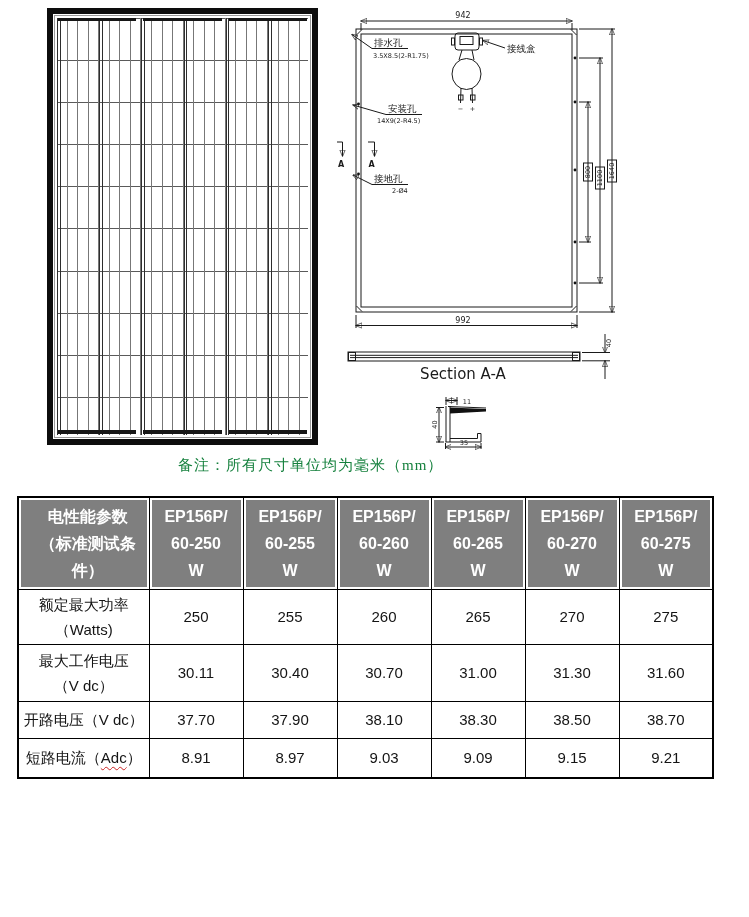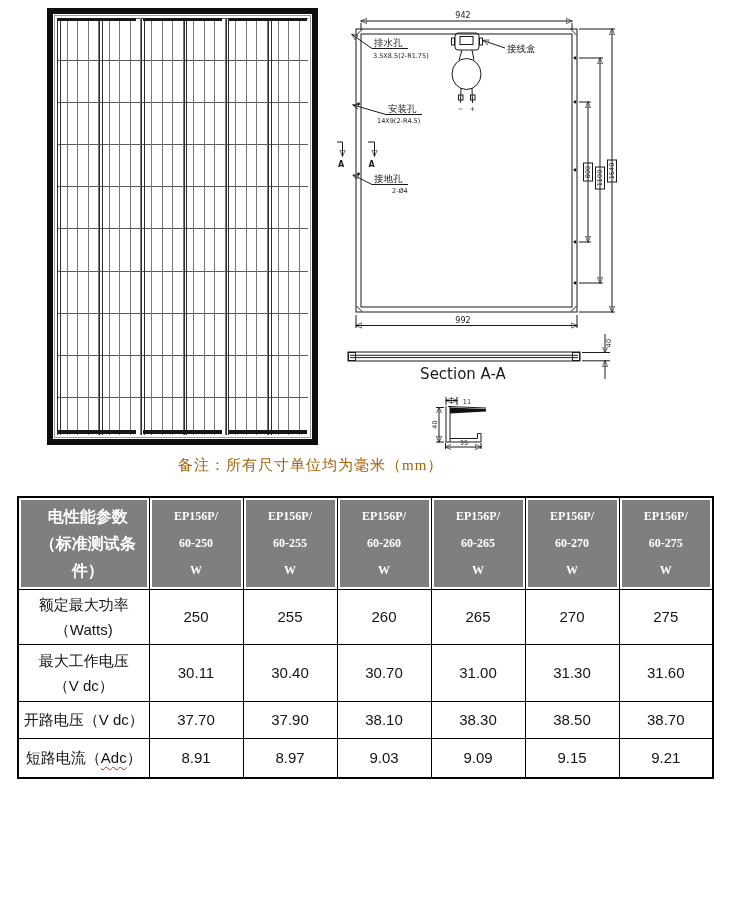--- a/index.html
+++ b/index.html
@@ -23,30 +23,30 @@
   
   #draw{position:absolute;left:335px;top:0;width:310px;height:462px;}
   #draw line,#draw path,#draw rect,#draw ellipse,#draw polyline{stroke:#1a1a1a;fill:none;stroke-width:1;}
   #draw text{fill:#1a1a1a;stroke:none;font-family:"DejaVu Sans", sans-serif;}
   .dimtxt{font-size:8px;} .dimtxt-s{font-size:6.5px;} .cjk{font-size:9.5px;} .sub{font-size:6.5px;}
   .amark{font-size:8px;font-weight:bold;}
   .sect-title{font-size:15px;fill:#222;}
   .wbg{fill:#fff;stroke:none;}
 
   
-  #note{position:absolute;left:178px;top:456px;font-size:15px;color:#a16207;
+  #note{position:absolute;left:178px;top:456px;font-size:15px;color:#15803d;
         font-family:"Liberation Serif", serif;letter-spacing:1px;}
 
   
   #spec{position:absolute;left:17px;top:496px;border-collapse:collapse;table-layout:fixed;
         border:2px solid #000;}
   #spec td,#spec th{border:1px solid #000;text-align:center;vertical-align:middle;
         padding:0;white-space:pre-line;overflow:hidden;}
-  #spec th{background:#7f7f7f;color:#fff;font-family:Liberation Serif, serif;
-        font-weight:bold;font-size:12px;line-height:27px;box-shadow:inset 0 0 0 2px #fff;}
+  #spec th{background:#7f7f7f;color:#fff;font-family:Liberation Sans, sans-serif;
+        font-weight:bold;font-size:16px;line-height:27px;box-shadow:inset 0 0 0 2px #fff;}
   #spec th.param{font-family:"Liberation Sans", sans-serif;font-size:16px;padding-left:8px;}
   #spec td{font-size:15px;line-height:25px;color:#141414;}
   tr.r-hdr{height:92px;} tr.r1{height:55px;} tr.r2{height:37px;} tr.r3{height:57px;}
   tr.r4{height:56px;} tr.r5{height:37px;margin-left:48px;} tr.r6{height:40px;} tr.r7{height:35px;}
   .wavy{text-decoration:underline;text-decoration-style:wavy;text-decoration-color:#cc2222;
         text-decoration-thickness:1px;text-underline-offset:3px;}
 </style>
 </head>
 <body>
 

